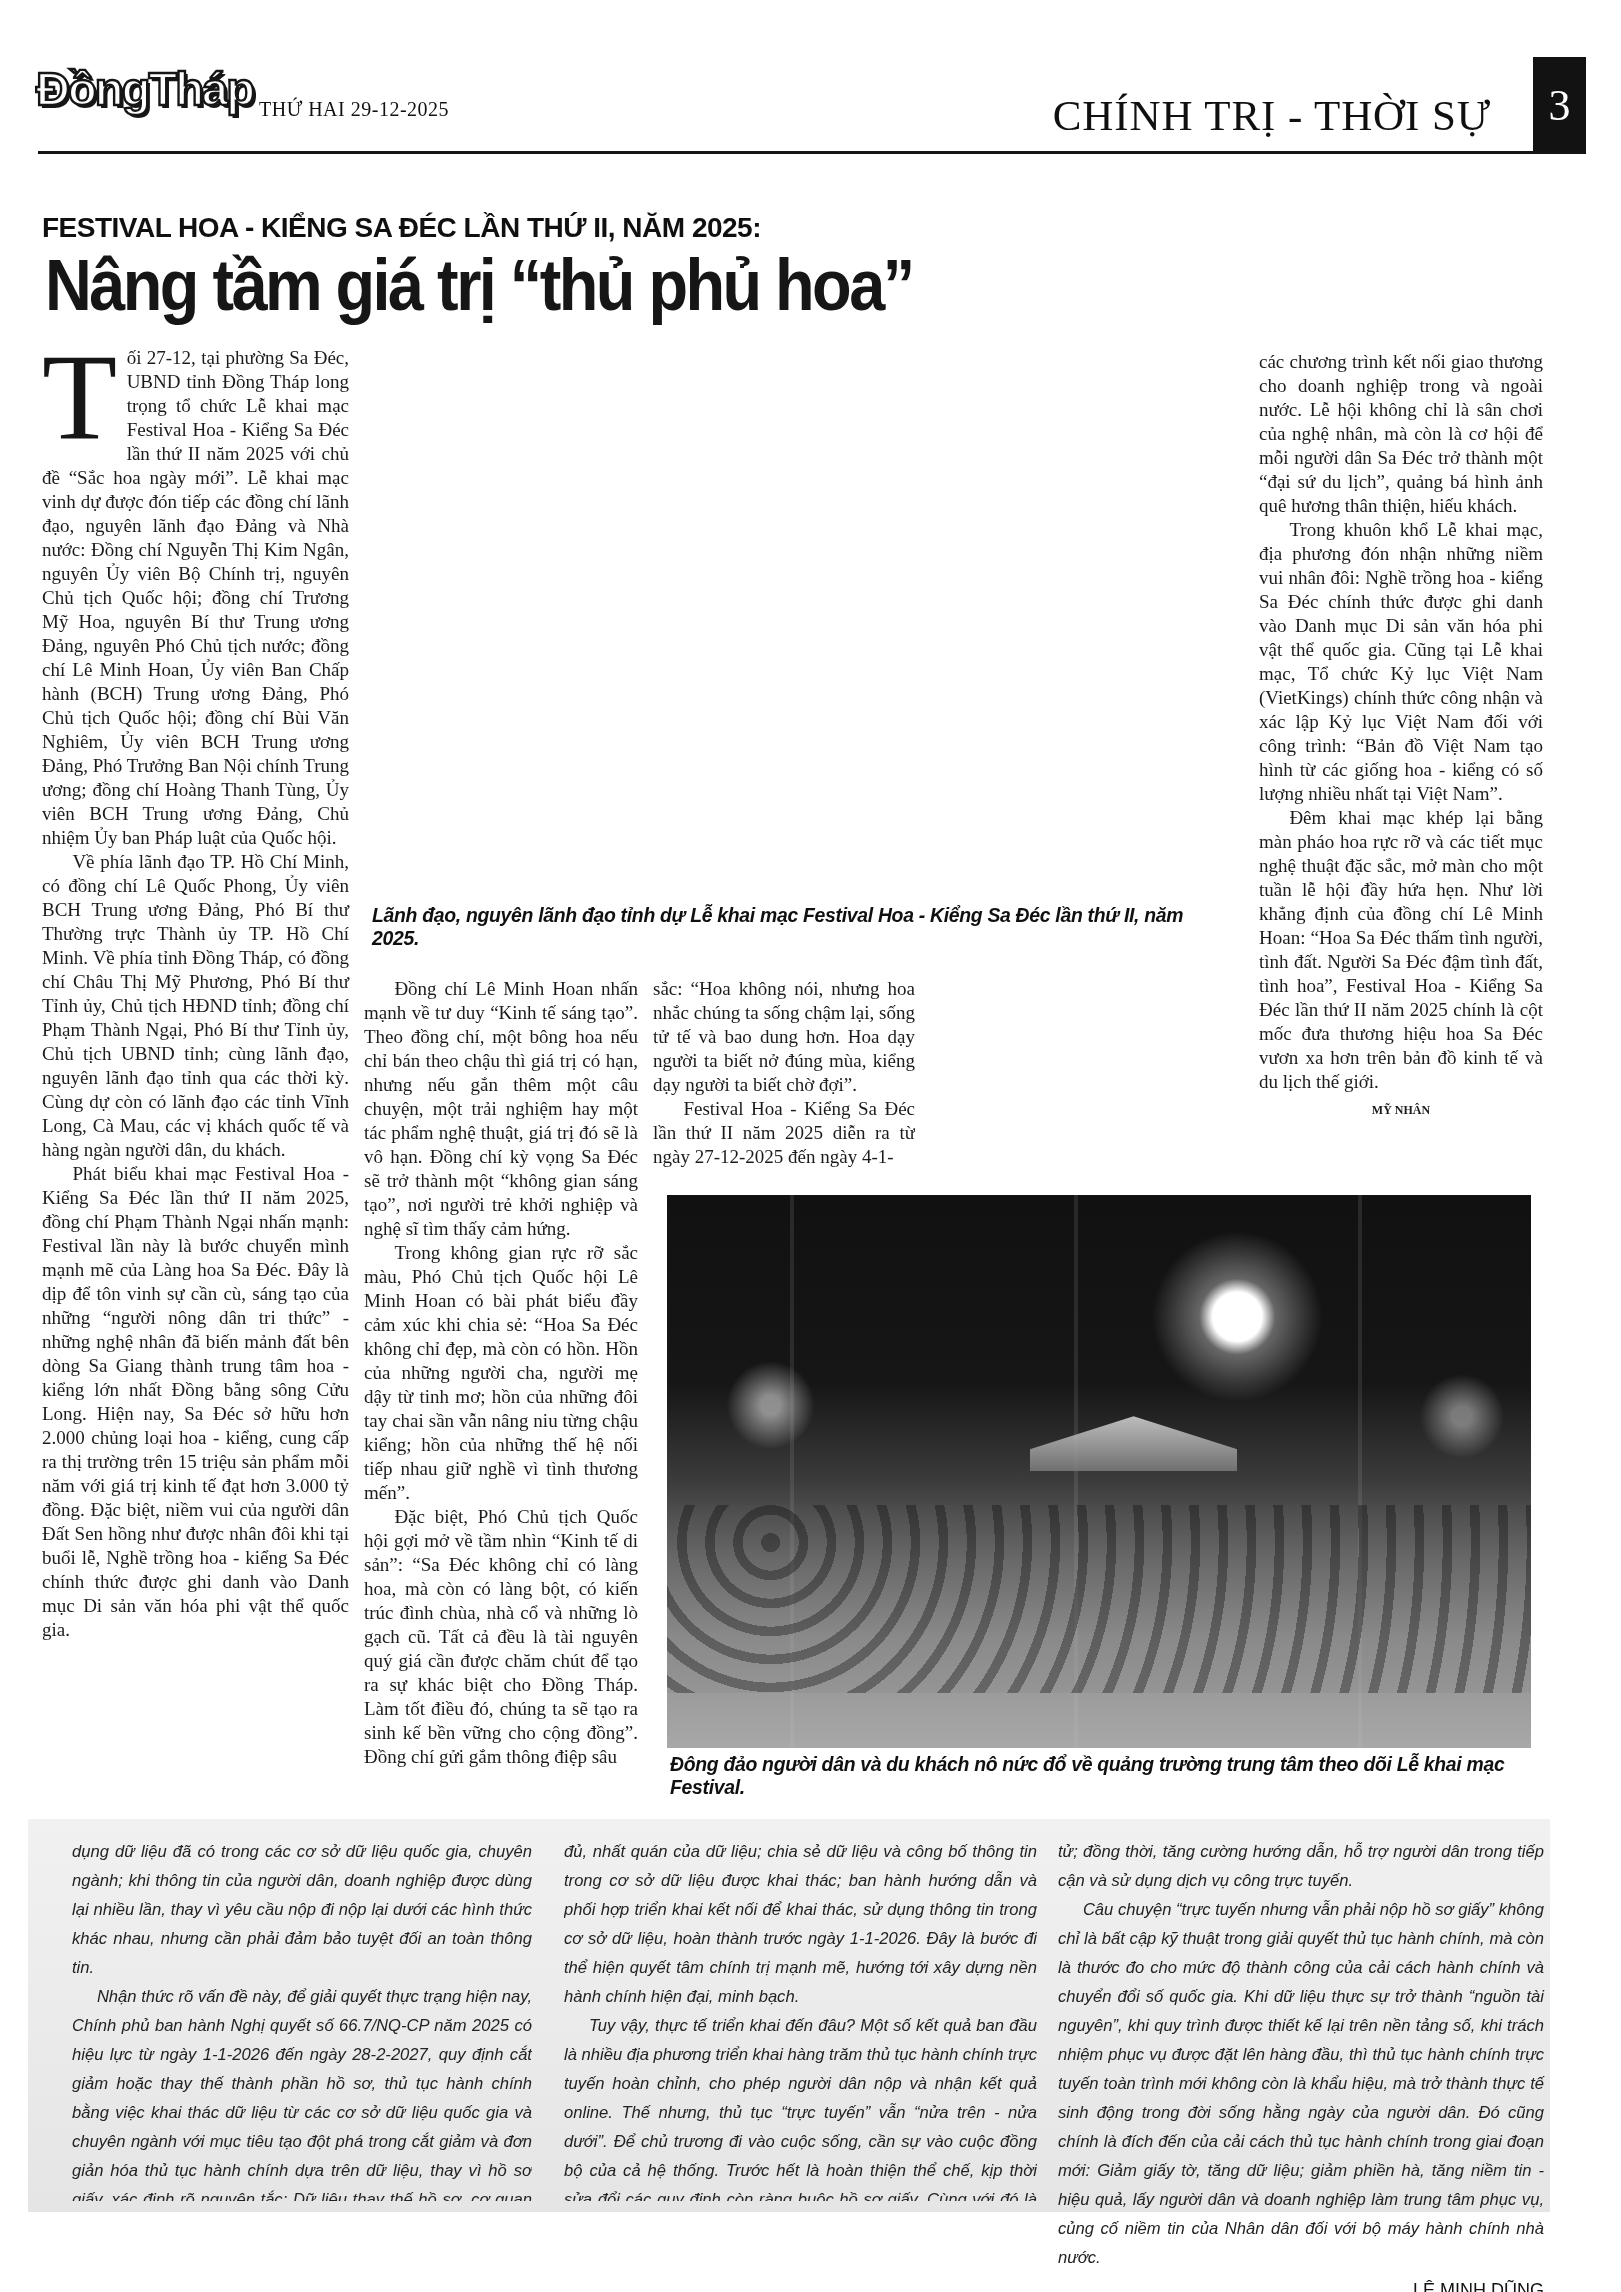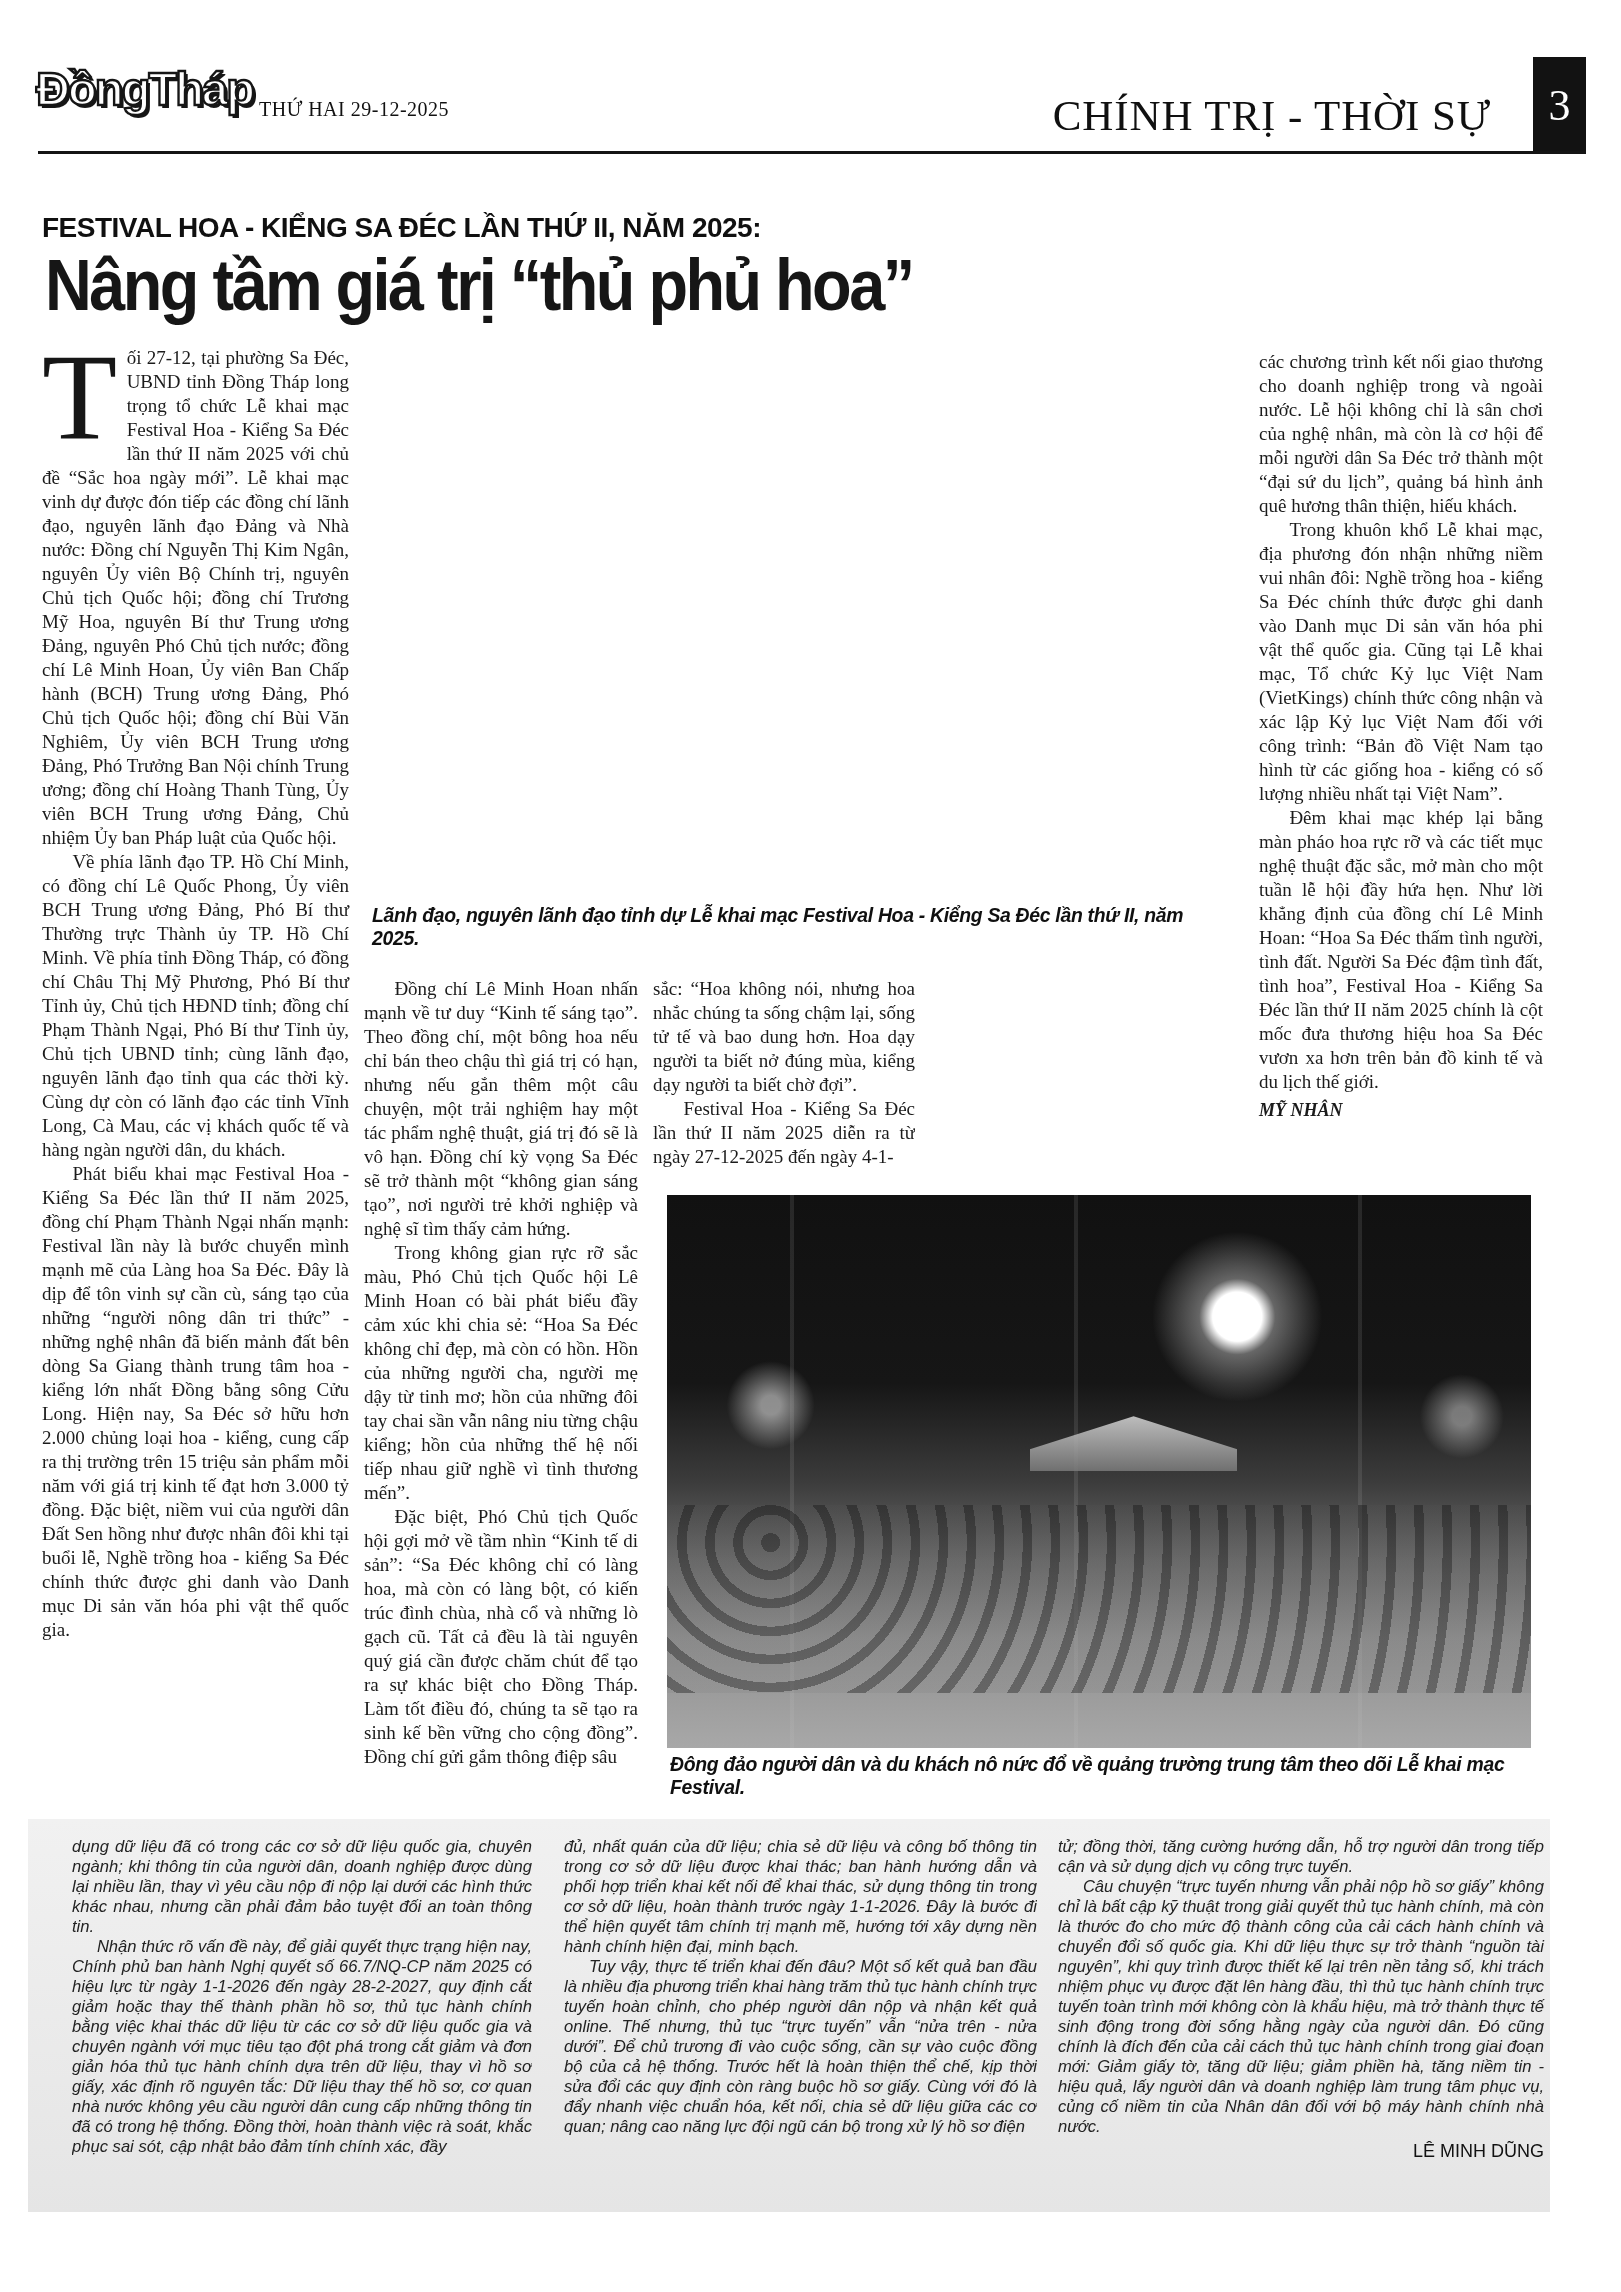--- a/index.html
+++ b/index.html
@@ -24,21 +24,21 @@
     font-weight:bold;font-size:28px;letter-spacing:-0.5px;color:#101010;}
   .headline{left:45px;top:244px;width:1041px;font-family:"Liberation Sans",sans-serif;
     font-weight:bold;font-size:72px;letter-spacing:-2.8px;color:#161616;
     transform:scaleX(.9);transform-origin:left top;white-space:nowrap;}
 
   
   .bodycol{font-size:19px;line-height:24px;text-align:justify;color:#1b1b1b;}
   .bodycol p{margin:0;}
   .bodycol p.ind{text-indent:1.6em;}
   .dropcap{float:left;font-size:123px;line-height:93px;padding:3.8px 9.5px 0 0;color:#161616;}
-  .byline{font-weight:bold;text-align:left;margin-top:3.8px !important;font-size:18px;font-style:italic;}
+  .byline{font-weight:bold;text-align:center;margin-top:3.8px !important;font-size:12px;}
 
   .col1{left:42px;top:346px;width:307px;height:1438px;}
   .col2{left:364px;top:977px;width:274px;height:814px;overflow:hidden;}
   .col3{left:653px;top:977px;width:262px;height:214px;overflow:hidden;}
   .col4{left:927px;top:977px;width:287px;height:203px;overflow:hidden;}
   .col5{left:1259px;top:350px;width:284px;height:833px;}
 
   
   .photo{background:#555;overflow:hidden;}
   .photo1{left:369px;top:345px;width:868px;height:551px;
@@ -72,21 +72,21 @@
 
   .caption{font-family:"Liberation Sans",sans-serif;font-style:italic;font-weight:bold;
     font-size:19.4px;letter-spacing:-0.3px;color:#101010;}
   .cap1{left:372px;top:904px;width:863px;}
   .cap2{left:670px;top:1753px;width:863px;}
 
   
   .bottom-panel{left:28px;top:1819px;width:1522px;height:393px;
     background:linear-gradient(180deg,#f1f1f1,#e5e5e5);}
   .bcol{font-family:"Liberation Sans",sans-serif;font-style:italic;font-size:16.6px;
-    line-height:20px;text-align:justify;color:#222;}
+    line-height:29px;text-align:justify;color:#222;}
   .bcol p{margin:0;}
   .bcol p.ind{text-indent:1.5em;}
   .bcol1{left:72px;top:1837px;width:460px;height:364px;overflow:hidden;}
   .bcol2{left:564px;top:1837px;width:473px;height:364px;overflow:hidden;}
   .bcol3{left:1058px;top:1837px;width:486px;height:364px;}
   .bbyline{font-style:normal;font-weight:normal;text-align:right;font-size:18px;
     color:#111;margin-top:3.8px !important;}
 </style>
 </head>
 <body>

